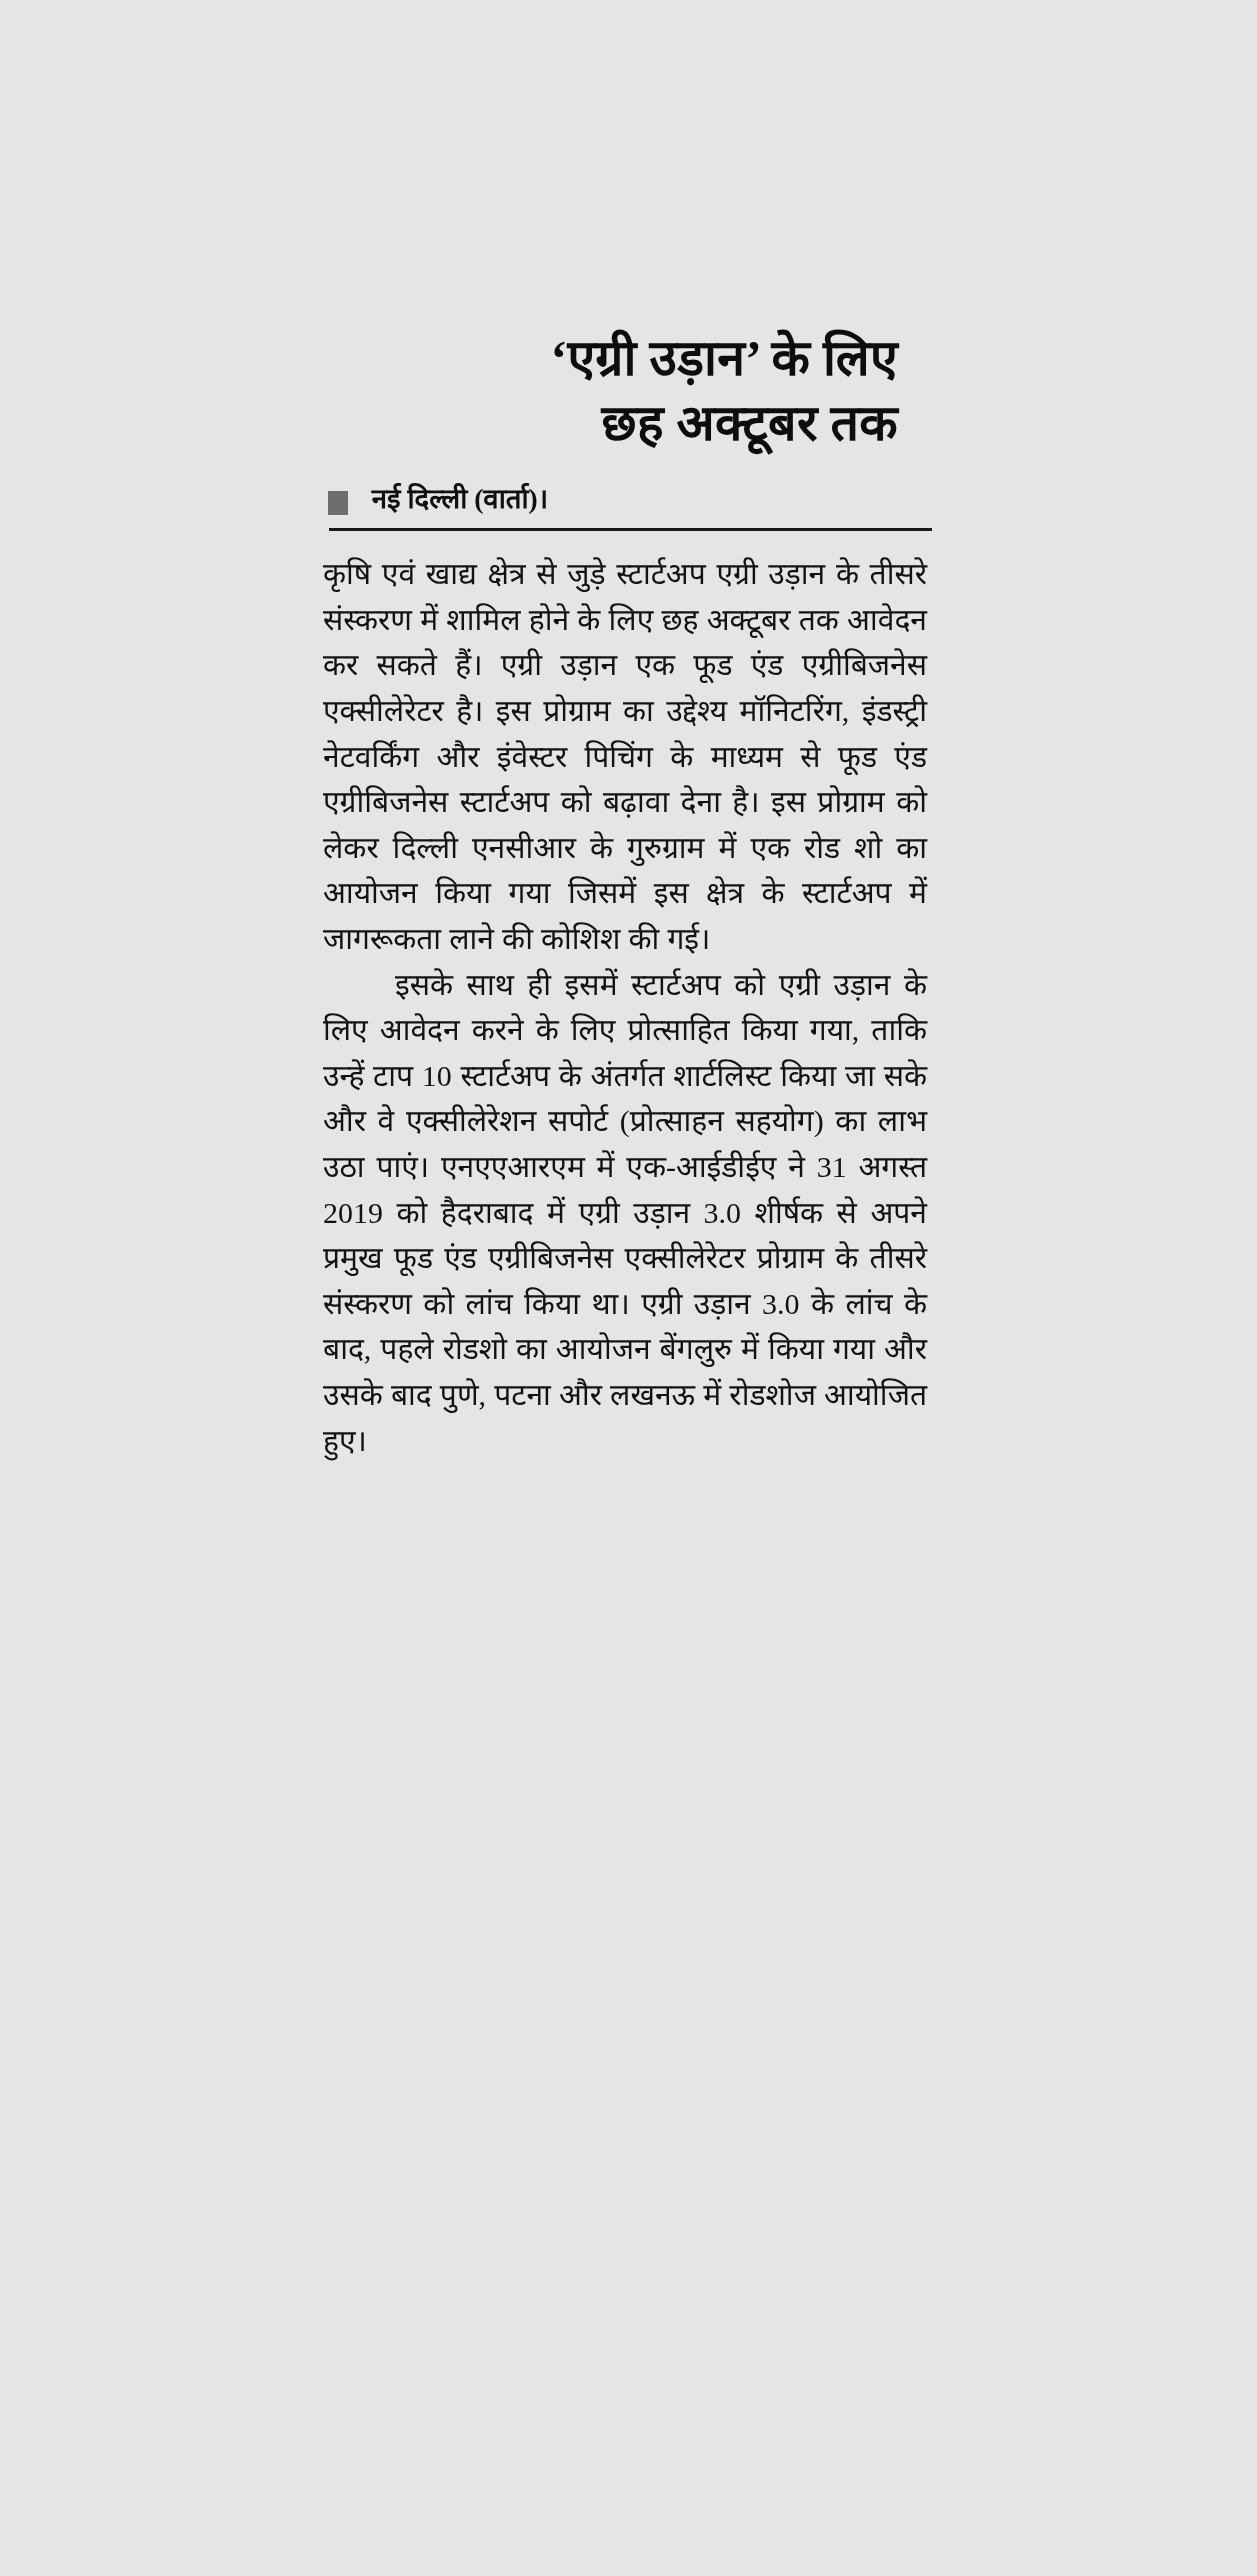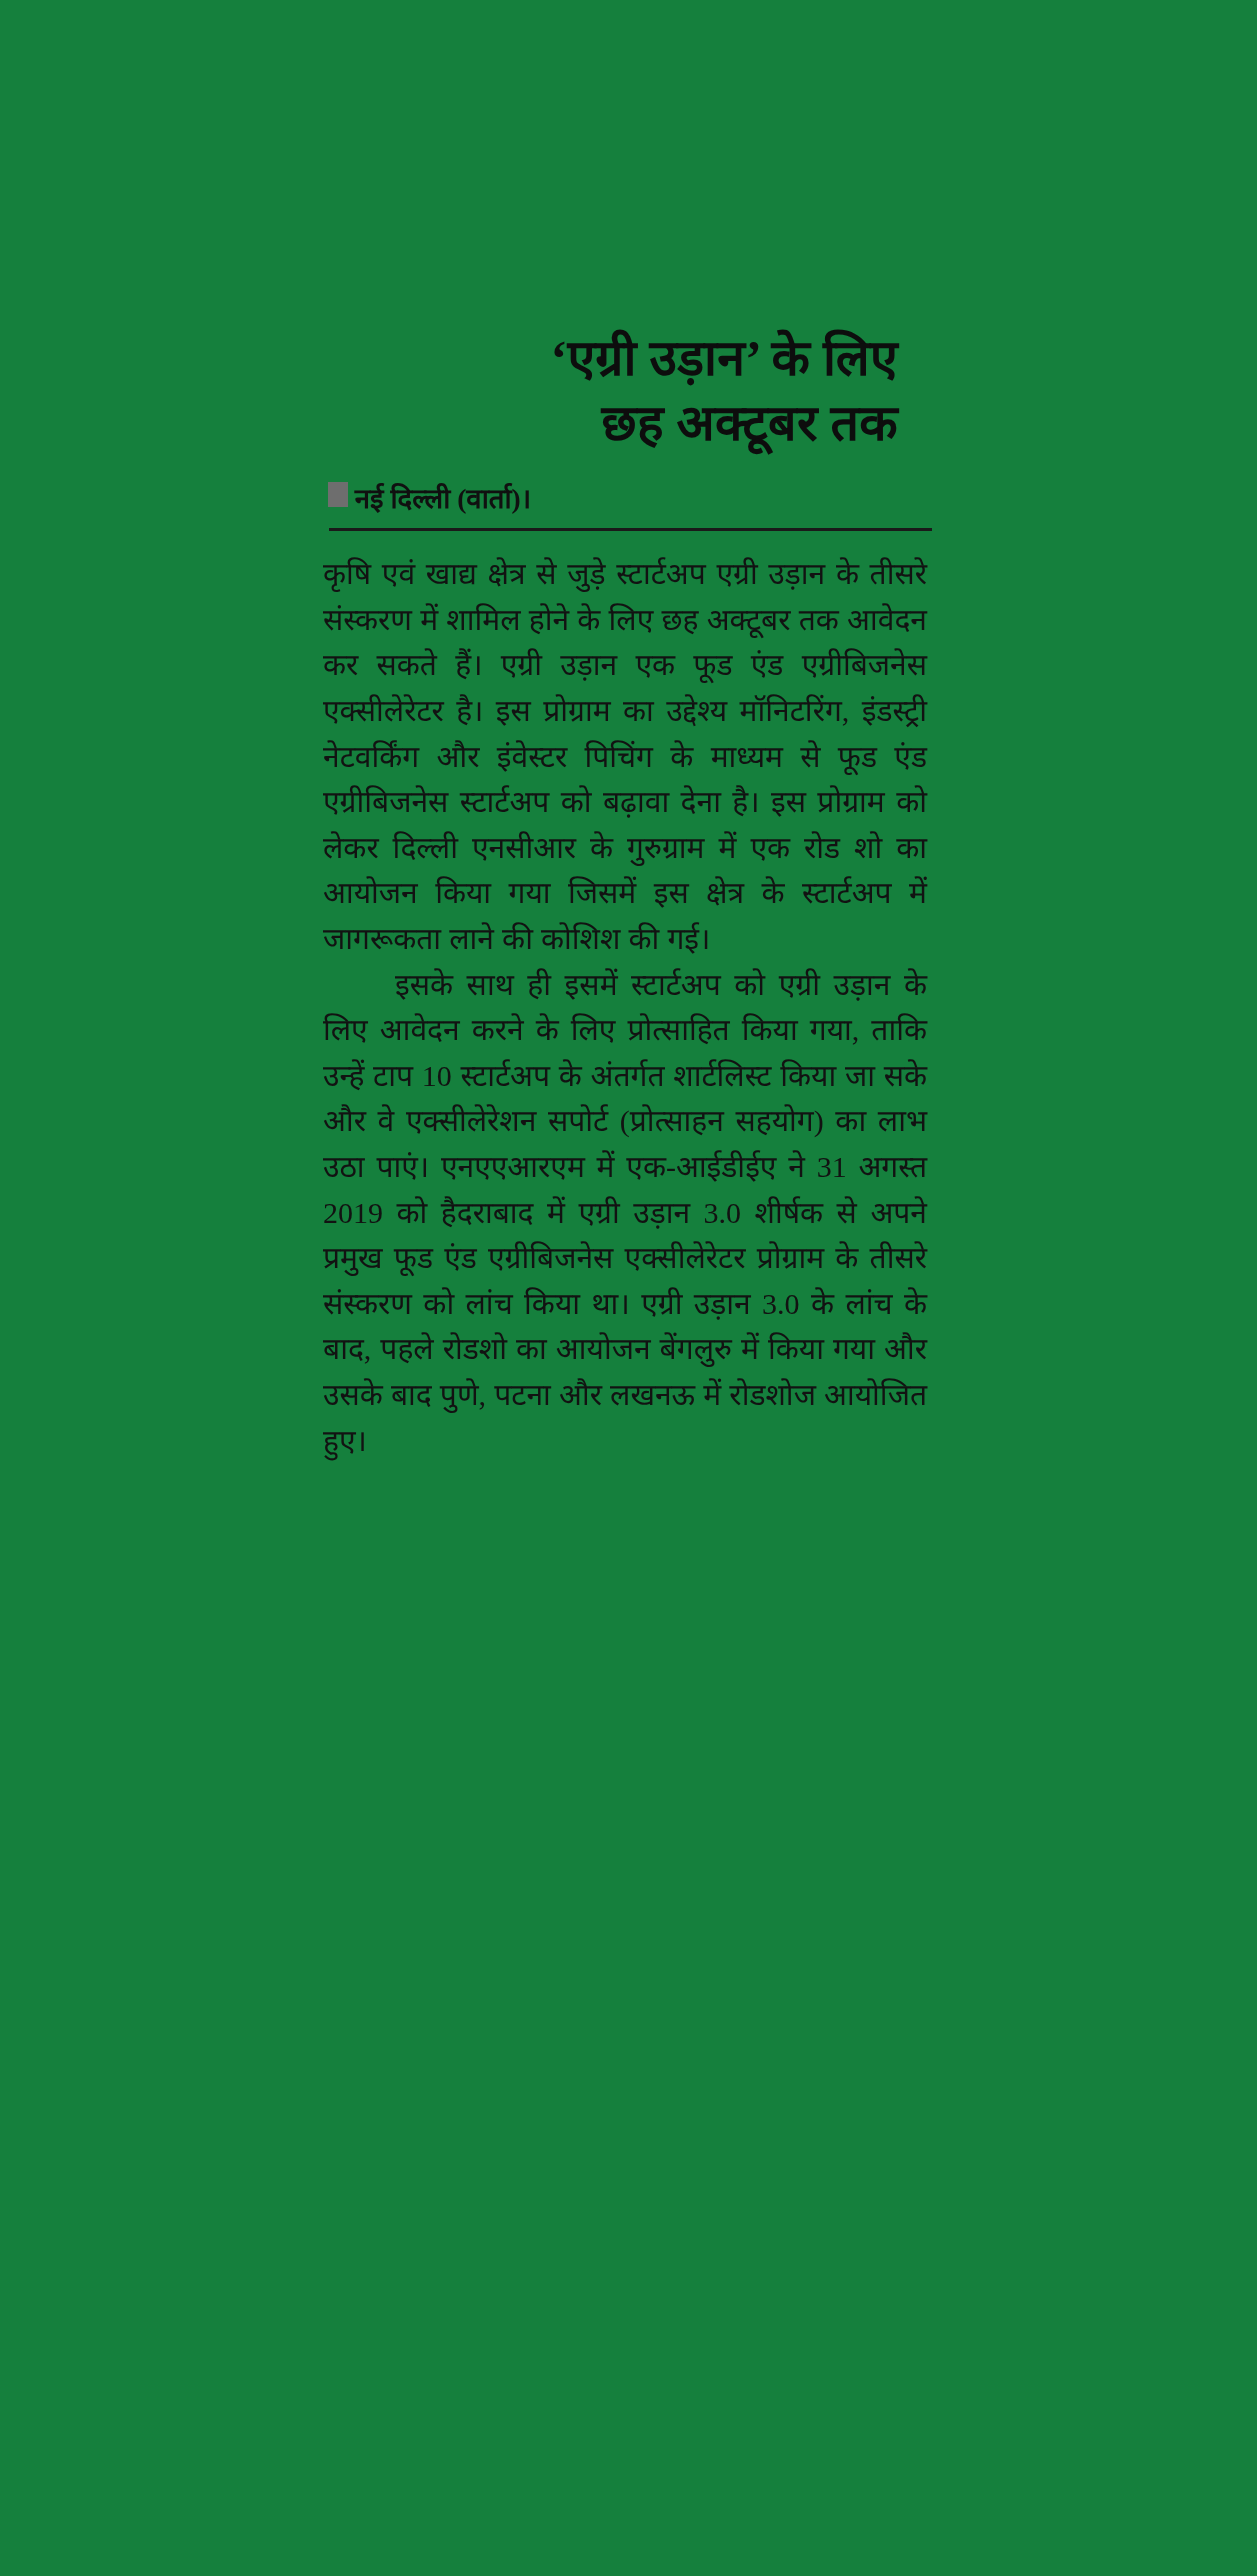--- a/index.html
+++ b/index.html
@@ -16,21 +16,21 @@
     overflow: hidden;
     font-family: "Liberation Serif", "DejaVu Serif", serif;
     color: #111111;
     -webkit-font-smoothing: antialiased;
   }
 
   
   .clipping {
     position: absolute;
     inset: 0;
-    background: #15803d;
+    background: #e5e5e5;
   }
 
   
   .column {
     position: absolute;
     left: 323px;
     top: 326px;
     width: 604px;
   }
 
@@ -50,22 +50,22 @@
     white-space: nowrap;
   }
 
   
   .byline-wrap {
     margin-top: 26px;
     padding-left: 4.8px;
   }
   .byline {
     display: flex;
-    align-items: flex-start;
-    gap: 7px;
+    align-items: flex-end;
+    gap: 24px;
     font-weight: 700;
     font-size: 27.5px;
     line-height: 1.2;
     color: #101010;
   }
   .byline-bullet {
     width: 20px;
     height: 24.5px;
     background: #6e6e6e;
     display: inline-block;

